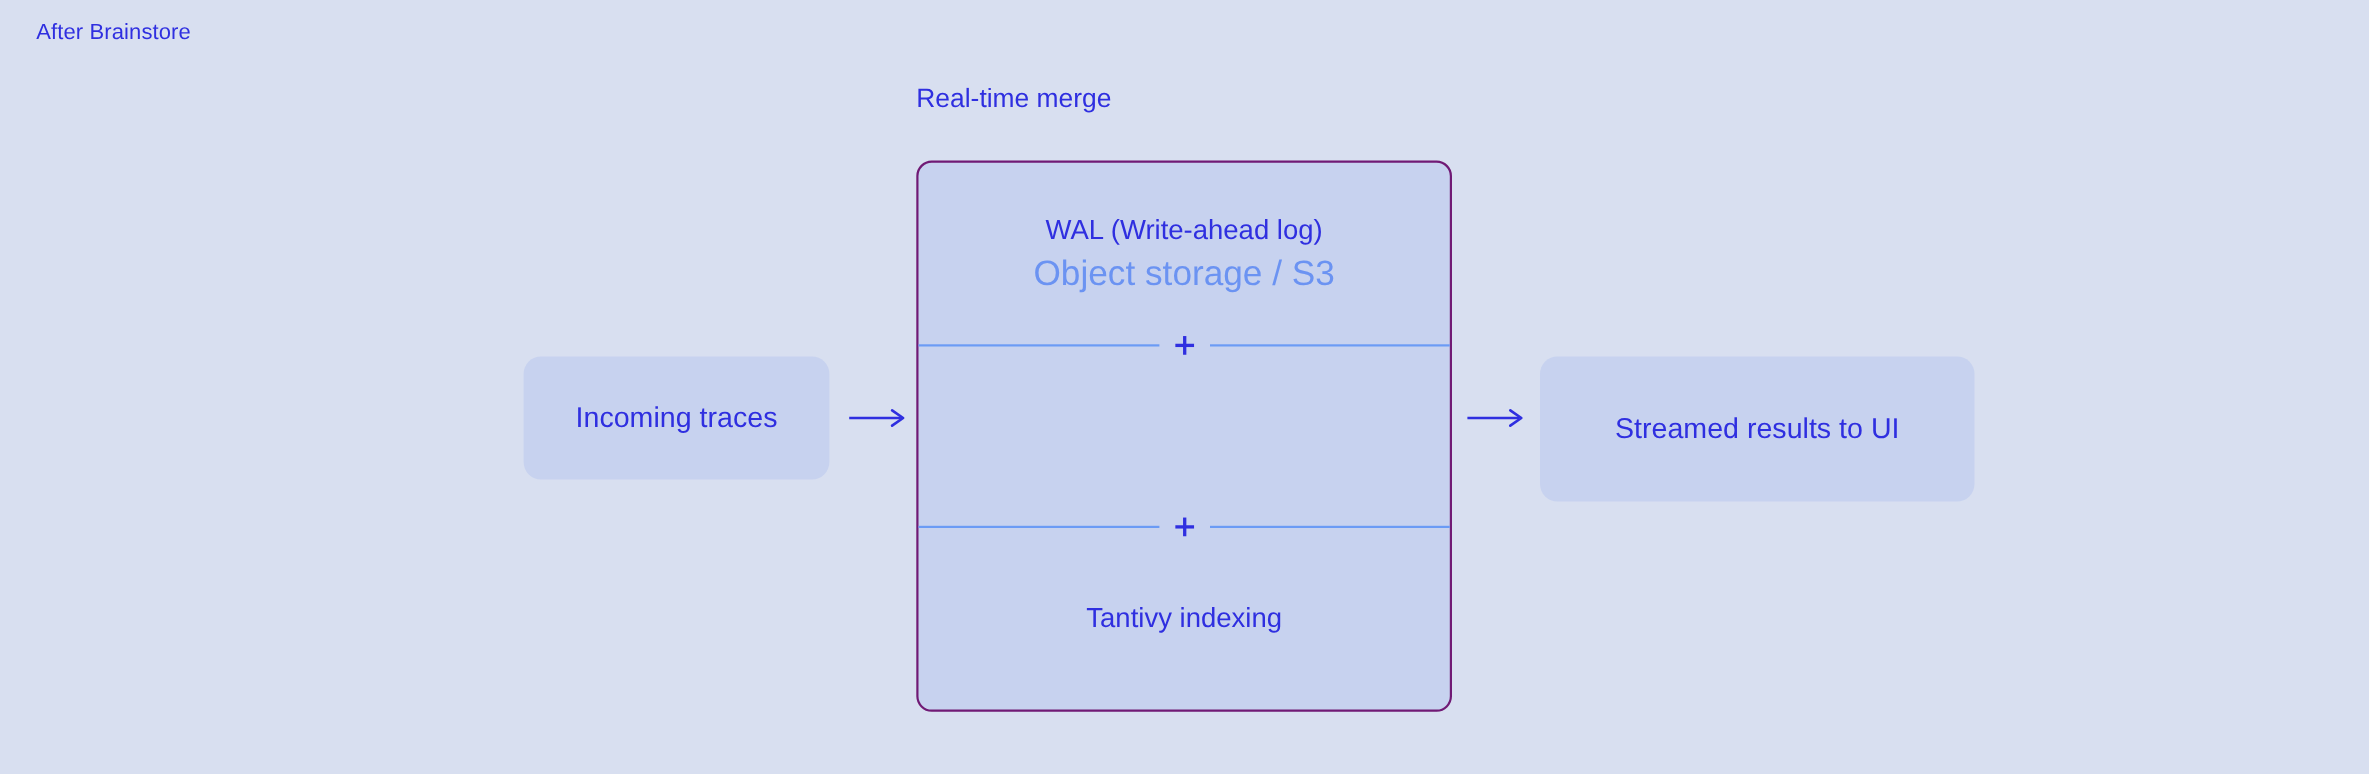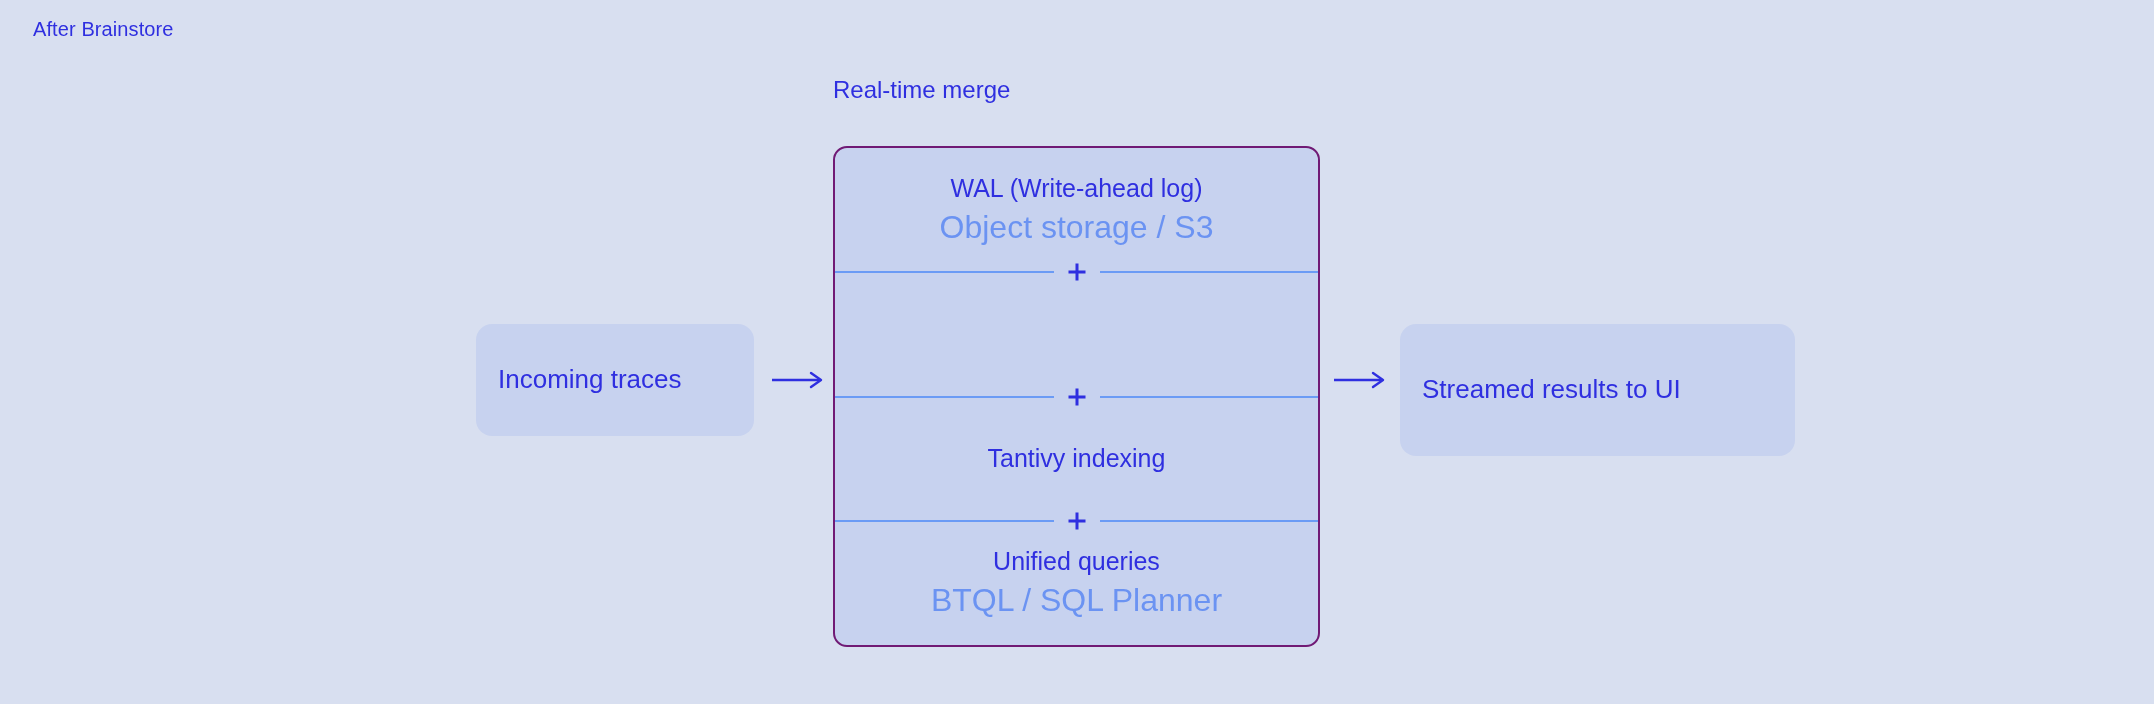--- a/index.html
+++ b/index.html
@@ -46,20 +46,21 @@
     white-space: nowrap;
   }
 
   
   .side-box {
     position: absolute;
     background: #c7d2ef;
     border-radius: 16px;
     display: flex;
     align-items: center;
+    justify-content: center;
     box-sizing: border-box;
     padding: 0 22px;
   }
   .side-box .side-box-label {
     font-size: 26px;
     color: #2f2fe0;
     white-space: nowrap;
     line-height: 1.2;
   }
   #box-incoming {
@@ -224,25 +225,20 @@
 
     <div class="stack-layer">
       <div class="layer-title">Tantivy indexing</div>
       <div class="layer-divider">
         <span class="rule"></span>
         <span class="plus"></span>
         <span class="rule"></span>
       </div>
     </div>
 
-    <div class="stack-layer">
-      <div class="layer-title">Unified queries</div>
-      <div class="layer-subtitle">BTQL / SQL Planner</div>
-
-    </div>
 
   </div>
 
   <div class="arrow" id="arrow-out">
     <svg width="56" height="22" viewBox="0 0 56 22" aria-hidden="true">
       <path d="M1 11 H48" stroke="#2f2fe0" stroke-width="2.4" fill="none"></path>
       <path d="M40 4 L50 11 L40 18" stroke="#2f2fe0" stroke-width="2.4" fill="none" stroke-linecap="round" stroke-linejoin="round"></path>
     </svg>
   </div>
 

